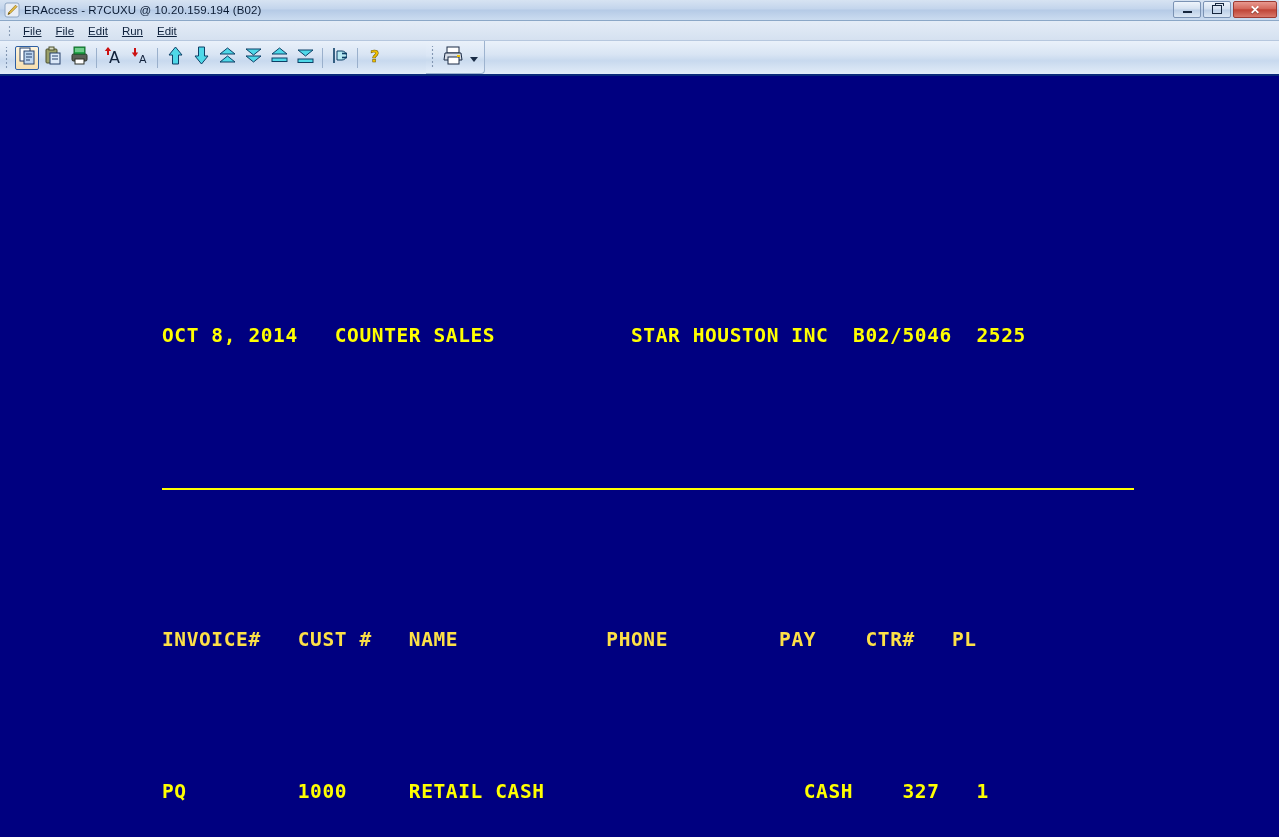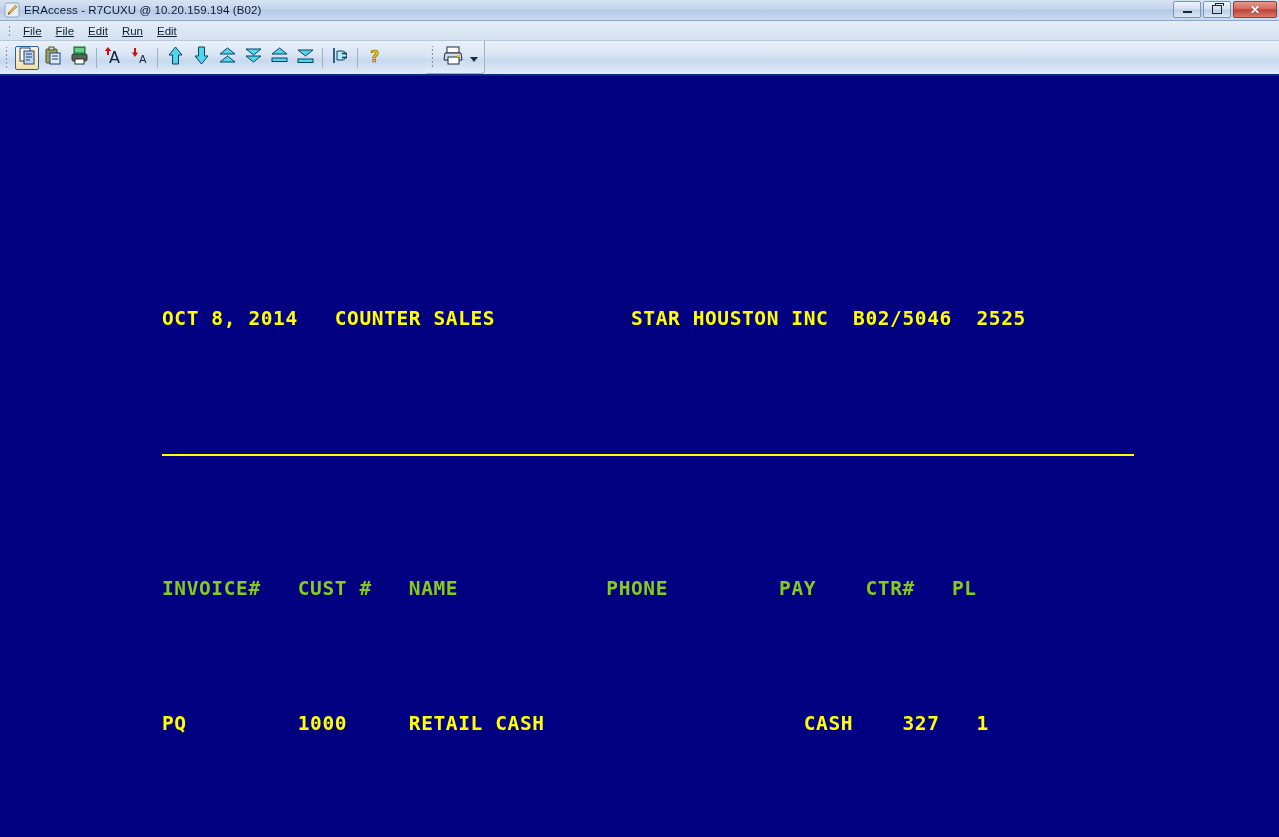--- a/index.html
+++ b/index.html
@@ -194,23 +194,23 @@
     position: absolute;
     left: 162px;
     top: 120px;
     font-family: "DejaVu Sans Mono", "Liberation Mono", monospace;
     font-size: 19.5px;
     line-height: 27px;
     letter-spacing: 0.6px;
     white-space: pre;
     font-weight: bold;
   }
-  .row { height: 27px; position: relative; white-space: pre; }
+  .row { height: 27px; position: relative; white-space: pre; margin-top: 17px; }
   .yellow { color: #ffff00; }
-  .gray   { color: #84cc16; }
+  .gray   { color: #fde047; }
   .hr-line {
     position: absolute;
     left: 0;
     top: 0;
     width: 972px;
     height: 2px;
     background: #ffff00;
   }
 </style>
 </head>

